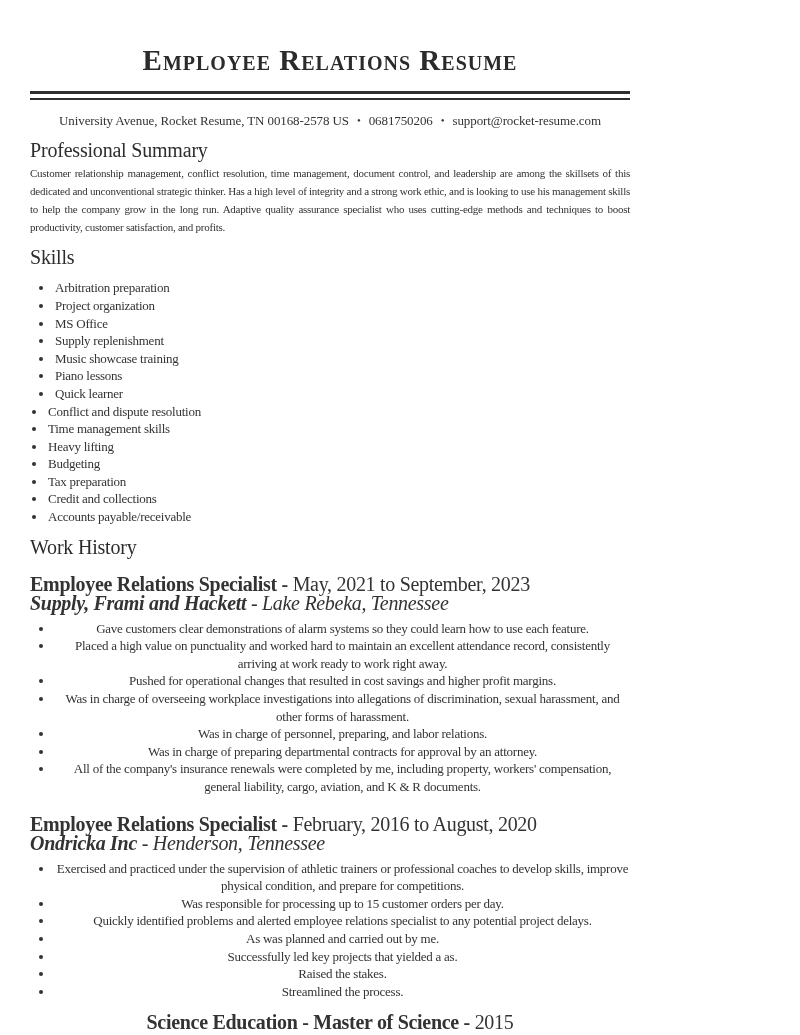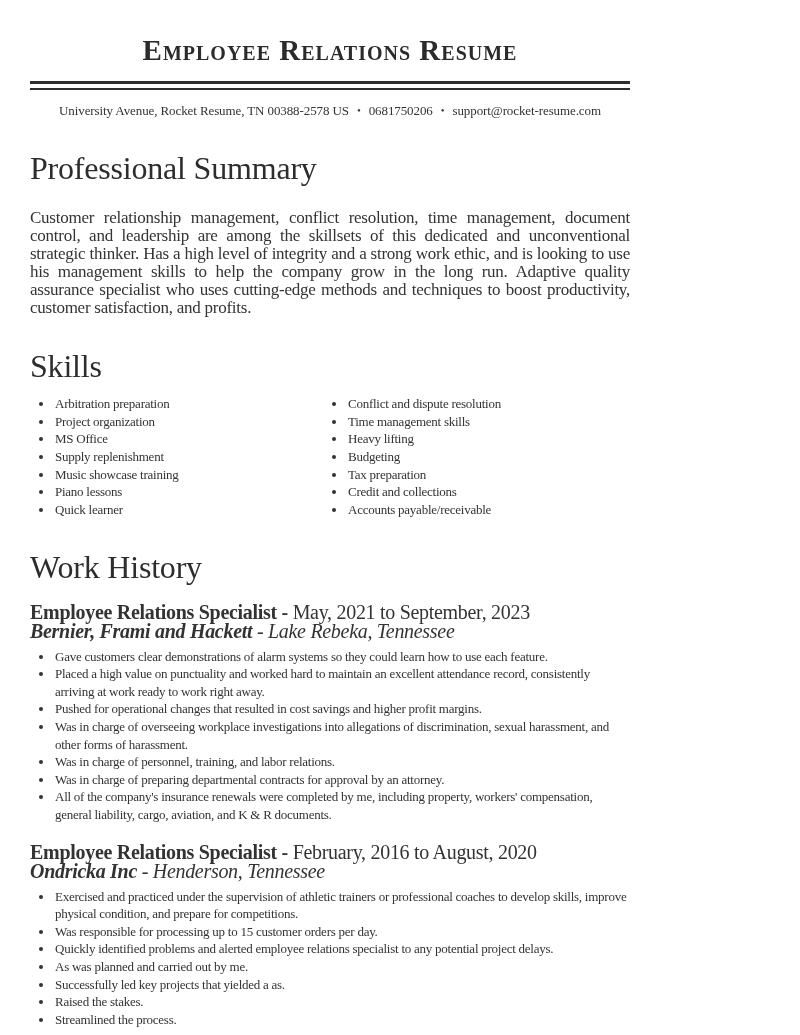--- a/index.html
+++ b/index.html
@@ -8,21 +8,21 @@
     width: 800px;
     height: 1035px;
     background: #ffffff;
     overflow: hidden;
     font-family: "Liberation Serif", "DejaVu Serif", serif;
     color: #333333;
   }
   .page {
     width: 660px;
     height: 1035px;
-    padding: 28px 30px 0;
+    padding: 38px 30px 0;
     overflow: hidden;
   }
 
   
   .title {
     margin: 6px 0 0;
     text-align: center;
     font-variant: small-caps;
     font-weight: 700;
     font-size: 29px;
@@ -40,77 +40,77 @@
     margin-top: 13px;
     text-align: center;
     font-size: 13px;
     color: #333333;
     letter-spacing: -0.1px;
   }
   .contact .sep { margin: 0 8px; font-size: 11px; position: relative; top: -1px; }
 
   
   h2 {
-    font-size: 32px;
+    font-size: 20px;
     font-weight: 400;
     color: #2d2d2d;
-    margin: 30px 0 0;
+    margin: 9px 0 0;
     line-height: 1.2;
     letter-spacing: -0.2px;
   }
 
   
   .summary {
-    margin: 21px 0 0;
-    font-size: 17px;
+    margin: 2px 0 0;
+    font-size: 11px;
     line-height: 18px;
     letter-spacing: -0.25px;
     text-align: justify;
     text-justify: inter-word;
   }
 
   
   ul {
     margin: 0;
     padding-left: 24px;
     font-size: 13px;
     line-height: 17.6px;
     letter-spacing: -0.25px;
   }
   li { padding-left: 1px; }
 
-  .skills-cols { display: flex; margin-top: 10px; }
+  .skills-cols { display: flex; margin-top: 10px; flex-direction: column; }
   .skills-cols ul { width: 50%; }
   .skills-cols ul.right { padding-left: 17px; }
 
   
   .job { margin-top: 16px; }
   .job + .job { margin-top: 19px; }
   .line { font-size: 20px; line-height: 19px; letter-spacing: -0.3px; }
   .b  { font-weight: 700; }
   .i  { font-style: italic; }
   .bi { font-weight: 700; font-style: italic; }
   .job ul { margin-top: 7px; }
-  .job li { margin-top: 0; }
+  .job li { margin-top: 0; text-align: center; }
 
   
   .edu { margin-top: 13px; text-align: center; }
   .edu + .edu { margin-top: 15px; }
 </style>
 </head>
 <body>
 
 <div class="page">
 
   <h1 class="title">Employee Relations Resume</h1>
 
   <div class="rule"></div>
 
   <div class="contact">
-    <span>University Avenue, Rocket Resume, TN 00388-2578 US</span><span class="sep">•</span><span>0681750206</span><span class="sep">•</span><span>support@rocket-resume.com</span>
+    <span>University Avenue, Rocket Resume, TN 00168-2578 US</span><span class="sep">•</span><span>0681750206</span><span class="sep">•</span><span>support@rocket-resume.com</span>
   </div>
 
   <h2>Professional Summary</h2>
   <p class="summary">Customer relationship management, conflict resolution, time management, document control, and leadership are among the skillsets of this dedicated and unconventional strategic thinker. Has a high level of integrity and a strong work ethic, and is looking to use his management skills to help the company grow in the long run. Adaptive quality assurance specialist who uses cutting-edge methods and techniques to boost productivity, customer satisfaction, and profits.</p>
 
   <h2>Skills</h2>
   <div class="skills-cols">
     <ul class="left">
         <li>Arbitration preparation</li>
         <li>Project organization</li>
@@ -131,28 +131,28 @@
       </ul>
   </div>
 
   <h2>Work History</h2>
 
   <div class="job">
     <div class="line">
       <span class="b">Employee Relations Specialist</span><span class="b"> - </span><span>May, 2021 to September, 2023</span>
     </div>
     <div class="line">
-      <span class="bi">Bernier, Frami and Hackett</span><span class="i"> - </span><span class="i">Lake Rebeka, Tennessee</span>
+      <span class="bi">Supply, Frami and Hackett</span><span class="i"> - </span><span class="i">Lake Rebeka, Tennessee</span>
     </div>
     <ul>
         <li>Gave customers clear demonstrations of alarm systems so they could learn how to use each feature.</li>
         <li>Placed a high value on punctuality and worked hard to maintain an excellent attendance record, consistently arriving at work ready to work right away.</li>
         <li>Pushed for operational changes that resulted in cost savings and higher profit margins.</li>
         <li>Was in charge of overseeing workplace investigations into allegations of discrimination, sexual harassment, and other forms of harassment.</li>
-        <li>Was in charge of personnel, training, and labor relations.</li>
+        <li>Was in charge of personnel, preparing, and labor relations.</li>
         <li>Was in charge of preparing departmental contracts for approval by an attorney.</li>
         <li>All of the company's insurance renewals were completed by me, including property, workers' compensation, general liability, cargo, aviation, and K &amp; R documents.</li>
       </ul>
   </div>
 
   <div class="job">
     <div class="line">
       <span class="b">Employee Relations Specialist</span><span class="b"> - </span><span>February, 2016 to August, 2020</span>
     </div>
     <div class="line">

